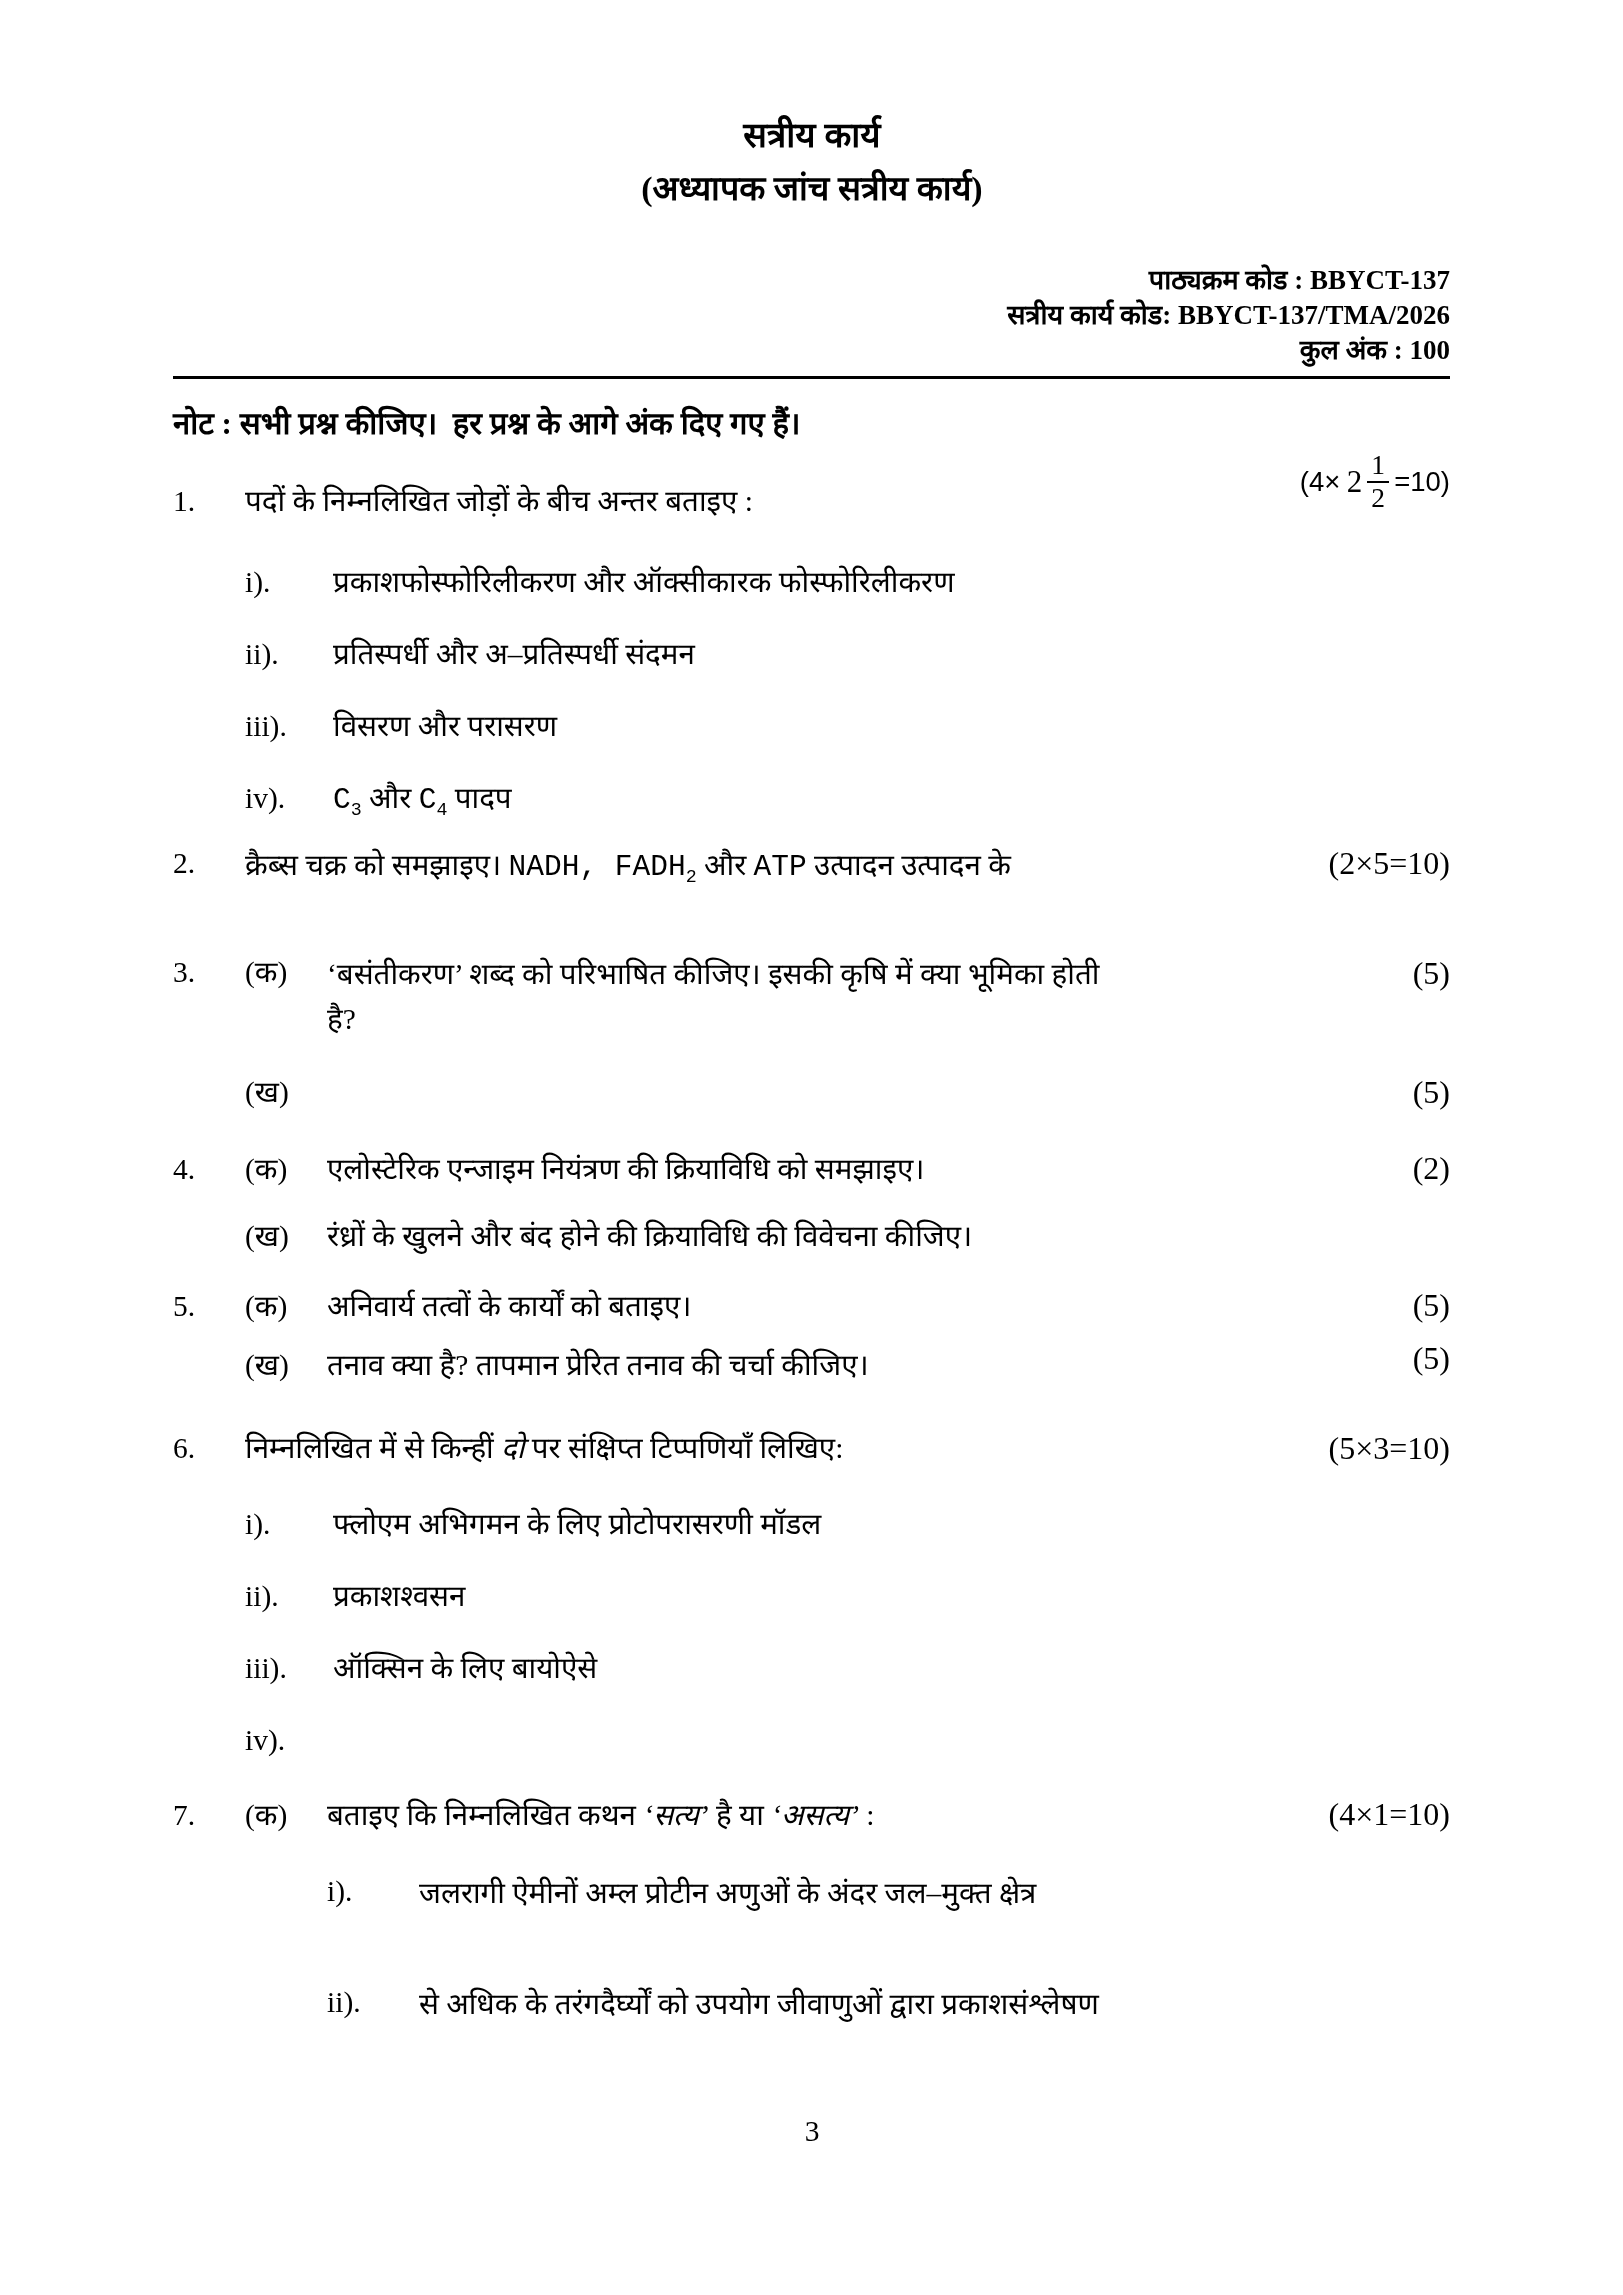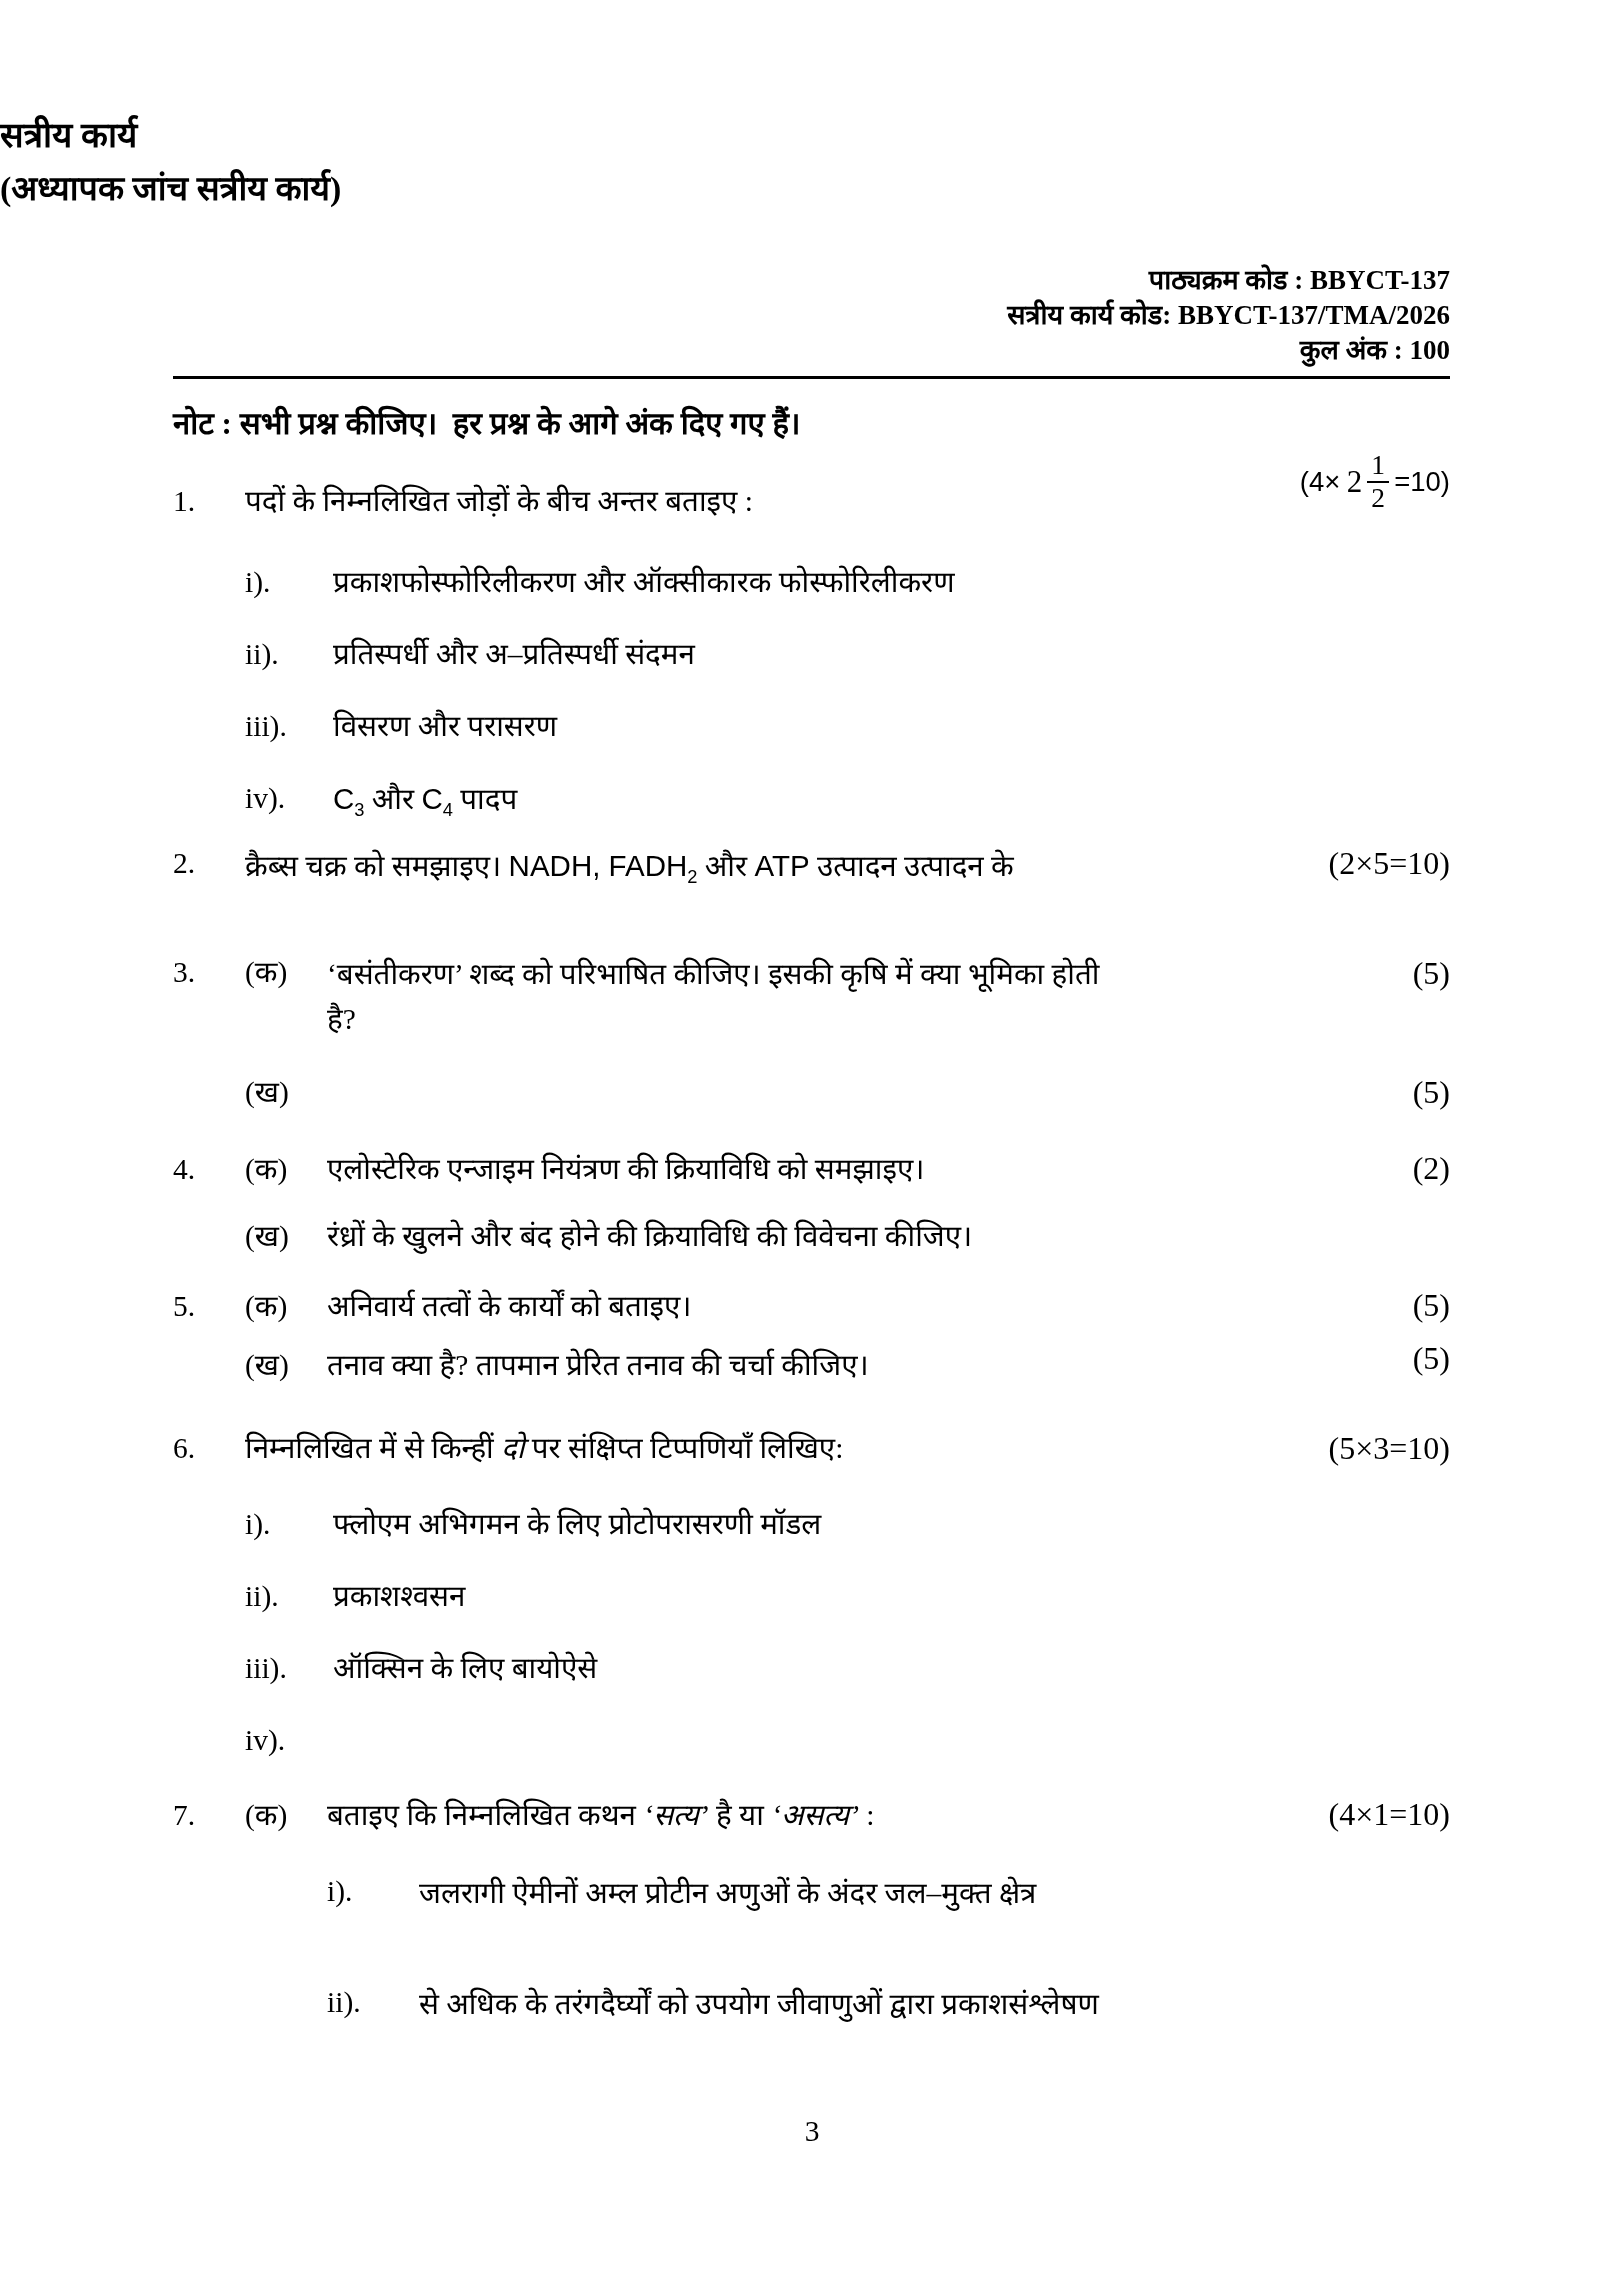--- a/index.html
+++ b/index.html
@@ -4,21 +4,21 @@
 <style>
   html, body { margin: 0; padding: 0; }
   body {
     width: 1624px; height: 2295px;
     position: relative;
     background: #ffffff;
     color: #000000;
     font-family: "Liberation Serif", serif;
     overflow: hidden;
   }
-  .center { width: 100%; position: absolute; }
+  .center { text-align: center; width: 100%; position: absolute; }
   .title1 { top: 110px; font-size: 35px; font-weight: bold; }
   .title2 { top: 164px; font-size: 34px; font-weight: bold; }
   .codes {
     position: absolute; right: 174px; top: 263px;
     text-align: right; font-weight: bold;
     font-size: 27px; line-height: 35px;
   }
   .divider {
     position: absolute; left: 173px; right: 174px; top: 376px;
     height: 2.6px; background: #000;
@@ -40,21 +40,21 @@
   .ilab  { flex: 0 0 88px; }
   .ilab7 { flex: 0 0 92px; }
   .txt   { flex: 1 1 auto; }
   .line  { display: block; }
   .lh66 .line { line-height: 45px; }
   .marks {
     position: absolute; right: 174px;
     font-family: Liberation Serif, serif;
     font-size: 32px; line-height: 34px;
   }
-  .latin { font-family: Liberation Sans, sans-serif; }
+  .latin { font-family: Liberation Mono, monospace; }
   sub { font-size: 0.62em; line-height: 0; }
   .em { font-style: italic; }
   .marksfrac {
     position: absolute; right: 174px; top: 450px;
     display: flex; align-items: center;
     font-family: "Liberation Sans", sans-serif; font-size: 27.5px;
   }
   .frac {
     display: inline-flex; flex-direction: column; align-items: center;
     font-family: "Liberation Serif", serif;

